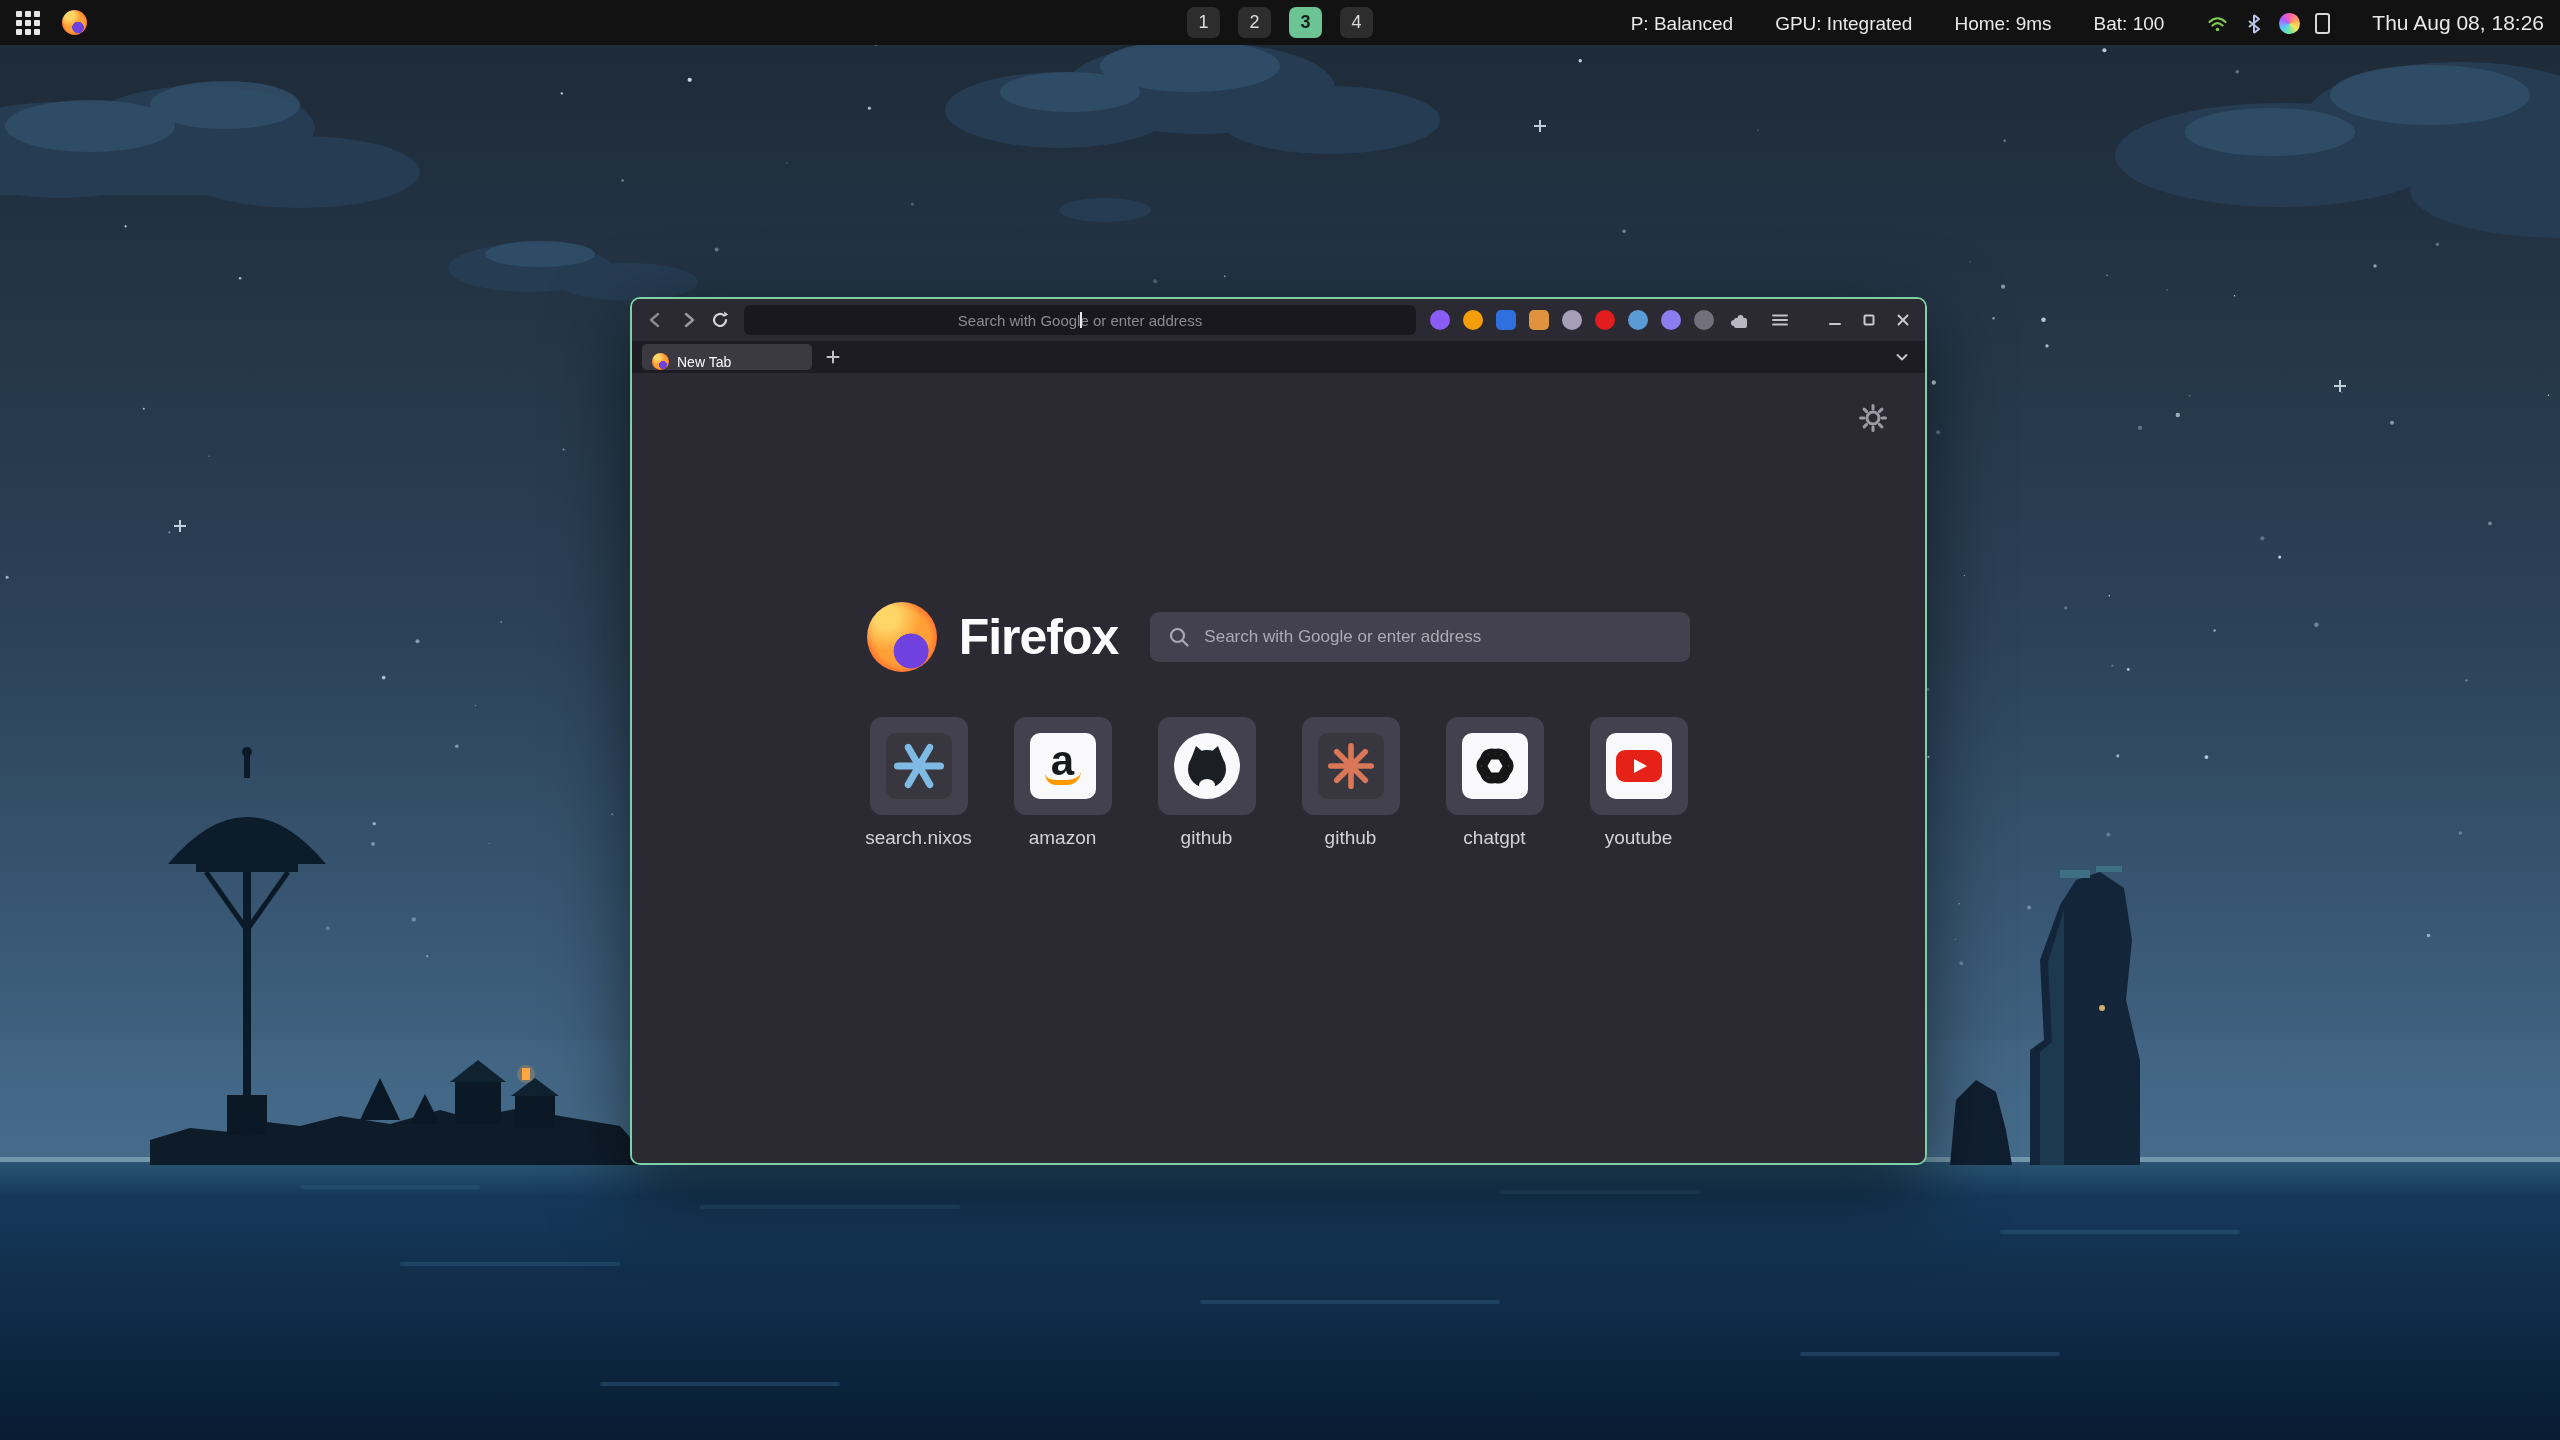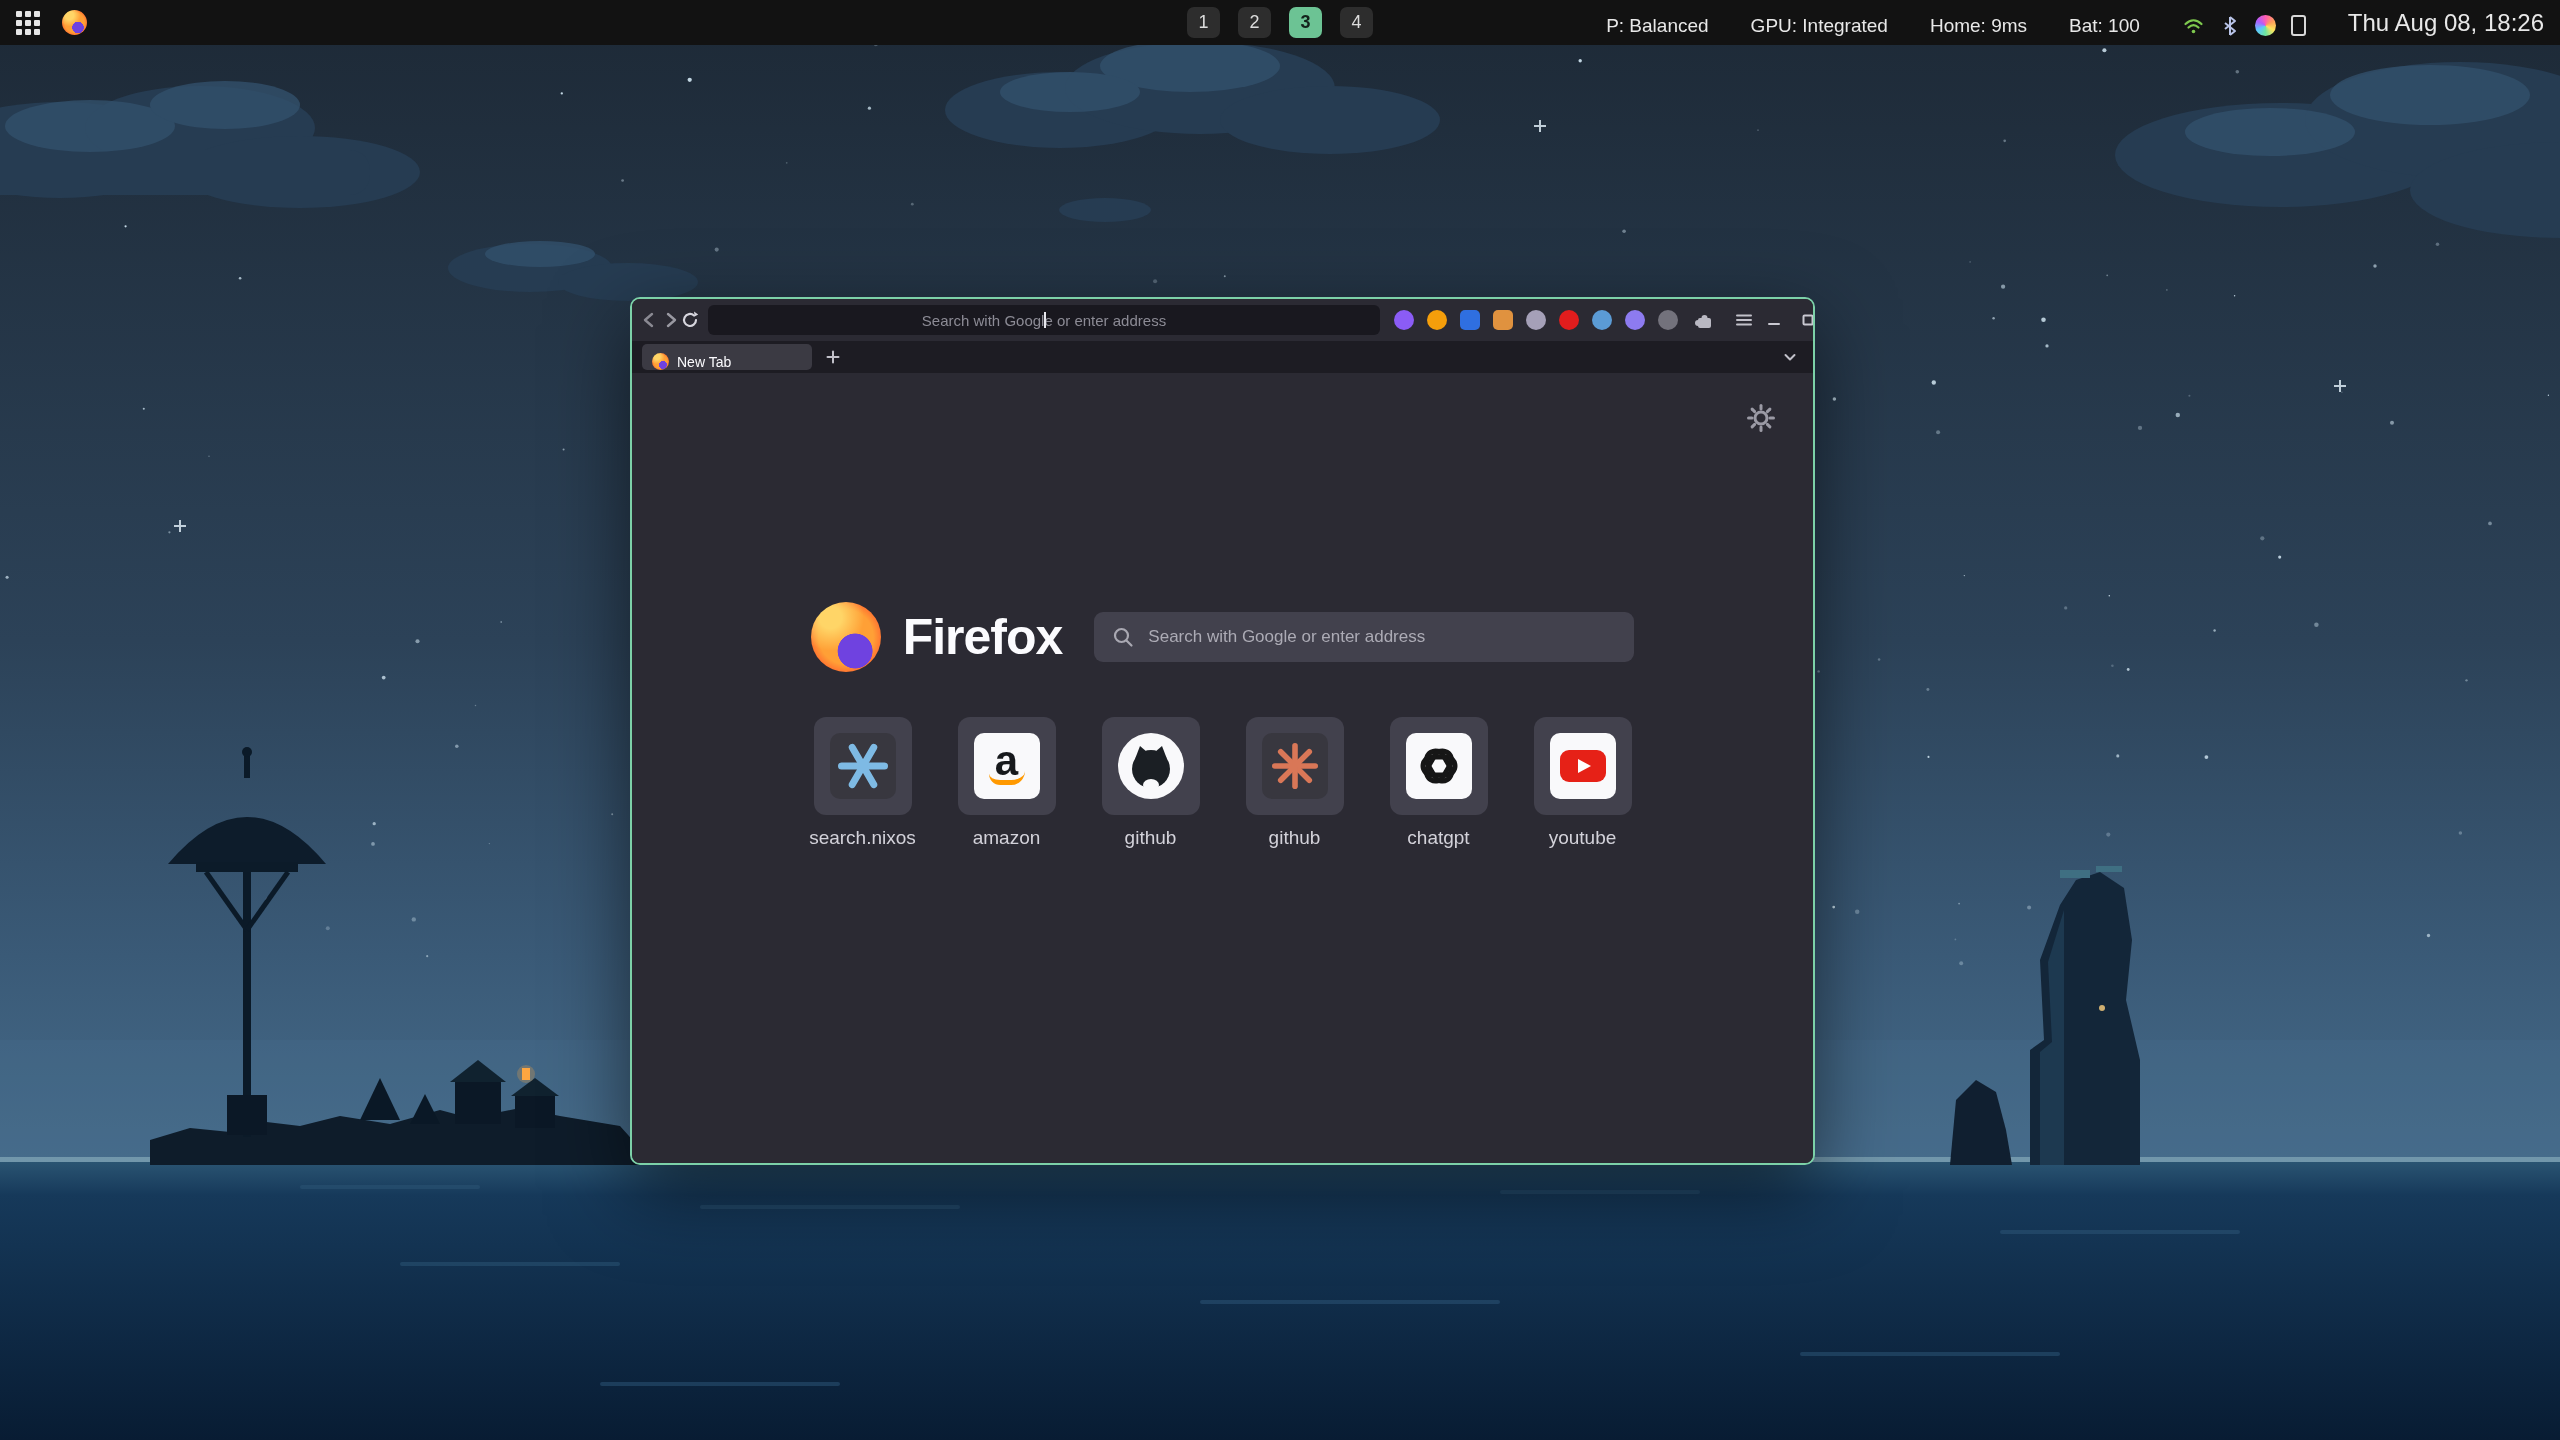--- a/index.html
+++ b/index.html
@@ -30,21 +30,21 @@
         color:#dcdcdc; font-size:18px; font-family:inherit; cursor:pointer; }
   .ws.active { color:#13221b; font-weight:bold; }
   .tb-right { margin-left:auto; display:flex; align-items:flex-end; gap:42px; }
   .tray { display:flex; align-items:center; gap:15px; }
   .tray .ticon { background:none; border:none; cursor:pointer; display:flex; align-items:center; }
   .color-orb { width:21px; height:21px; border-radius:50%;
     background:conic-gradient(#ff5db1,#ff9d5c,#ffe35c,#6ee7a0,#5cc8ff,#b05cff,#ff5db1); }
   .tablet-glyph { width:15px; height:21px; border:2px solid #d8d8d8; border-radius:3px; }
 
   
-  .window { position:absolute; left:630px; top:297px; width:1185px; height:868px; z-index:4;
+  .window { position:absolute; left:630px; top:297px; width:1297px; height:868px; z-index:4;
             border:2px solid #7cd1a8; border-radius:10px; display:flex; flex-direction:column;
             box-shadow:0 26px 80px rgba(0,0,0,.55); overflow:hidden; background:#2b2a33; }
 
   .toolbar { height:42px; flex:0 0 42px; background:#2b2a33; display:flex; align-items:center;
              padding:0 8px; }
   .navbtn { width:32px; height:32px; background:none; border:none; border-radius:6px;
             display:flex; align-items:center; justify-content:center; cursor:pointer; }
   .urlbar { position:relative; flex:0 0 672px; height:30px; margin:0 8px; background:#19181f;
             border-radius:6px; display:flex; align-items:center; }
   .urlbar input { width:100%; height:100%; background:transparent; border:none; outline:none;
@@ -404,21 +404,21 @@
           <path d="M10,2 V20 M10,2 L15,6 L5,14 M10,20 L15,16 L5,8"></path>
         </svg>
       </button>
       <button class="ticon">
           <span class="color-orb"></span>
         </button>
       <button class="ticon">
           <span class="tablet-glyph"></span>
         </button>
     </span>
-    <button class="tb-icon" style="color:#e8e8e8;font-size:24px;font-family:inherit;">Thu Aug 08, 18:26</button>
+    <button class="tb-icon" style="color:#e8e8e8;font-size:21px;font-family:inherit;">Thu Aug 08, 18:26</button>
   </div>
 </header>
 
 <section class="window" style="border-color: rgb(124, 209, 168);">
 
   <div class="toolbar">
     <button class="navbtn">
       <svg width="20" height="20" viewBox="0 0 20 20" fill="none" stroke="#8a8992" stroke-width="2.4" stroke-linecap="round" stroke-linejoin="round">
           <polyline points="12,4 5,10 12,16"></polyline>
         </svg>

